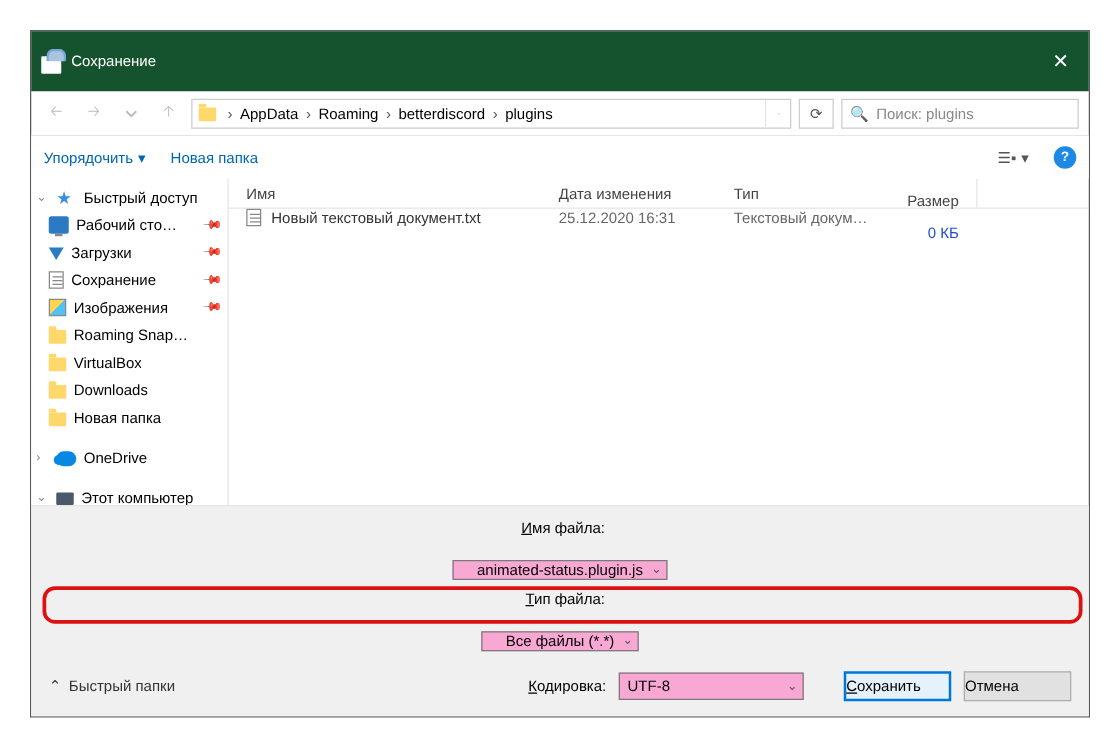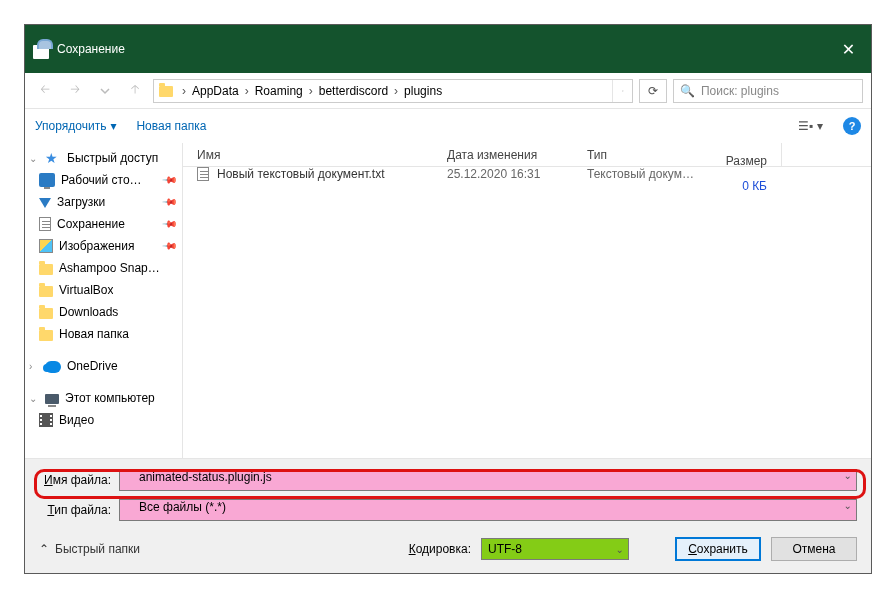--- a/index.html
+++ b/index.html
@@ -57,31 +57,31 @@
 .c-name { width: 250px; }
 .c-date { width: 140px; }
 .c-type { width: 130px; }
 .c-size { width: 78px; text-align: right; padding-right: 14px !important; padding-left:0 !important;margin-top:12px;}
 .colhead .c-last { flex:1; border-left:1px solid #e5e5e5; height:100%;}
 .filerow { height: 22px; display: flex; align-items: flex-start; color: #333; }
 .filerow .c-name { display: flex; align-items: center; gap: 8px; padding-left: 14px; }
 .filerow .c-date, .filerow .c-type { color: #666; padding-left:14px;}
 .filerow .c-size { color: #1d4ed8; }
 .bottom { border-top: 1px solid #e5e5e5; background: #f0f0f0; padding: 10px 14px 12px 14px; display: flex; flex-direction: column; gap: 8px; position: relative; }
-.formrow { display: flex; align-items: center; gap: 8px; }
+.formrow { display: flex; align-items: center; gap: 19px; flex-direction: column; }
 .formrow .lbl { width: 72px; text-align: right; }
 .formrow .lbl u { text-decoration: underline; }
 .combo { flex: 1; height: 22px; border: 1px solid #7a7a7a; background: #f9a8d4; display: flex; align-items: flex-start; padding: 0 19px; position: relative; }
 .combo .arrow { position: absolute; right: 4px; color: #555; font-size: 10px; }
 .btnrow { display: flex; align-items: center; gap: 10px; margin-top: 8px; }
 .btnrow .hide { display: flex; align-items: center; gap: 6px; color: #333; }
 .btnrow .spacer { flex: 1; }
-.enc-combo { width: 148px; height: 22px; border: 1px solid #7a7a7a; background: #84cc16; display: flex; align-items: center; padding: 0 6px; position: relative; margin-right:36px;}
+.enc-combo { width: 148px; height: 22px; border: 1px solid #7a7a7a; background: #f9a8d4; display: flex; align-items: center; padding: 0 6px; position: relative; margin-right:22px;}
 .enc-combo .arrow { position: absolute; right: 4px; color: #555; font-size: 10px; }
-.btn { min-width: 86px; height: 24px; border: 1px solid #adadad; background: #e1e1e1; display: flex; align-items: center; justify-content: center; }
+.btn { min-width: 86px; height: 24px; border: 1px solid #adadad; background: #e1e1e1; display: flex; align-items: center; justify-content: flex-start; }
 .btn.primary { border: 2px solid #0078d7; background: #e5f1fb; }
 .highlight { position: absolute; left: 34px; width: 832px; top: 469px; height: 30px; border: 3px solid #d11; border-radius: 10px; pointer-events: none; }
 svg.chev { width:10px; height:10px; }
 </style>
 </head>
 <body>
 
 <div class="wrap">
 <div class="dialog">
 
@@ -164,21 +164,21 @@
             <span class="txt">Сохранение</span>
             <span class="pin">📌</span>
           </div>
       <div class="side-item">
             <span class="ic ic-img"></span>
             <span class="txt">Изображения</span>
             <span class="pin">📌</span>
           </div>
       <div class="side-item">
             <span class="ic ic-fold"></span>
-            <span class="txt">Ashampoo Snap…</span>
+            <span class="txt">Roaming Snap…</span>
           </div>
       <div class="side-item">
             <span class="ic ic-fold"></span>
             <span class="txt">VirtualBox</span>
           </div>
       <div class="side-item">
             <span class="ic ic-fold"></span>
             <span class="txt">Downloads</span>
           </div>
       <div class="side-item">

